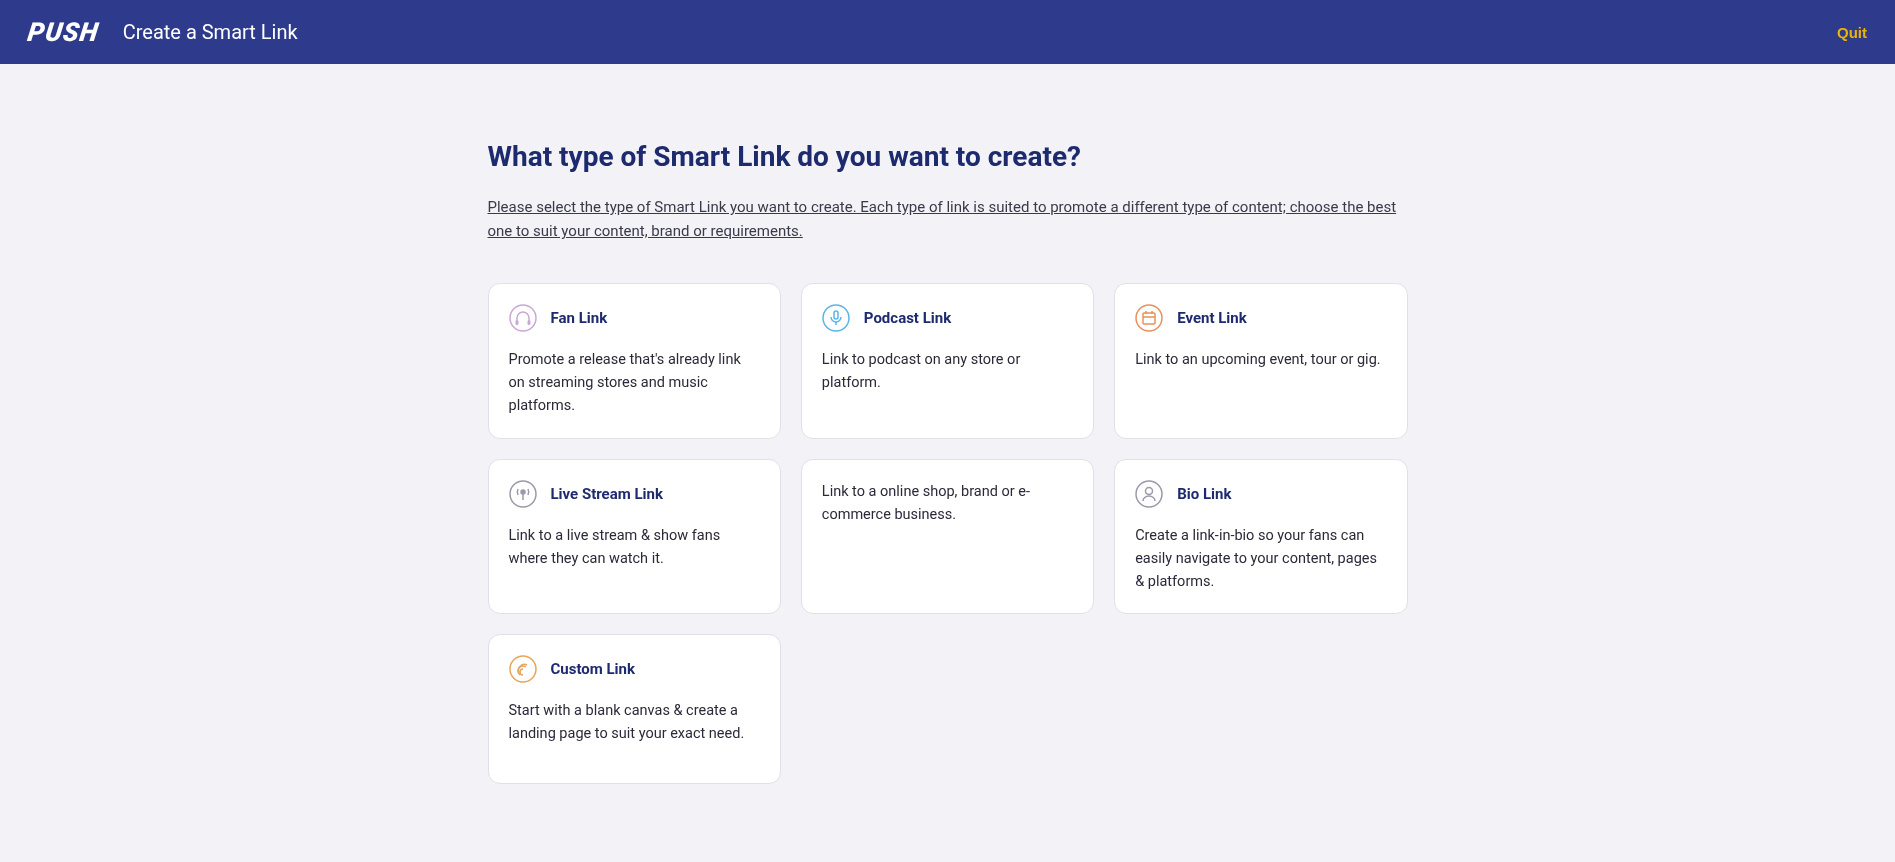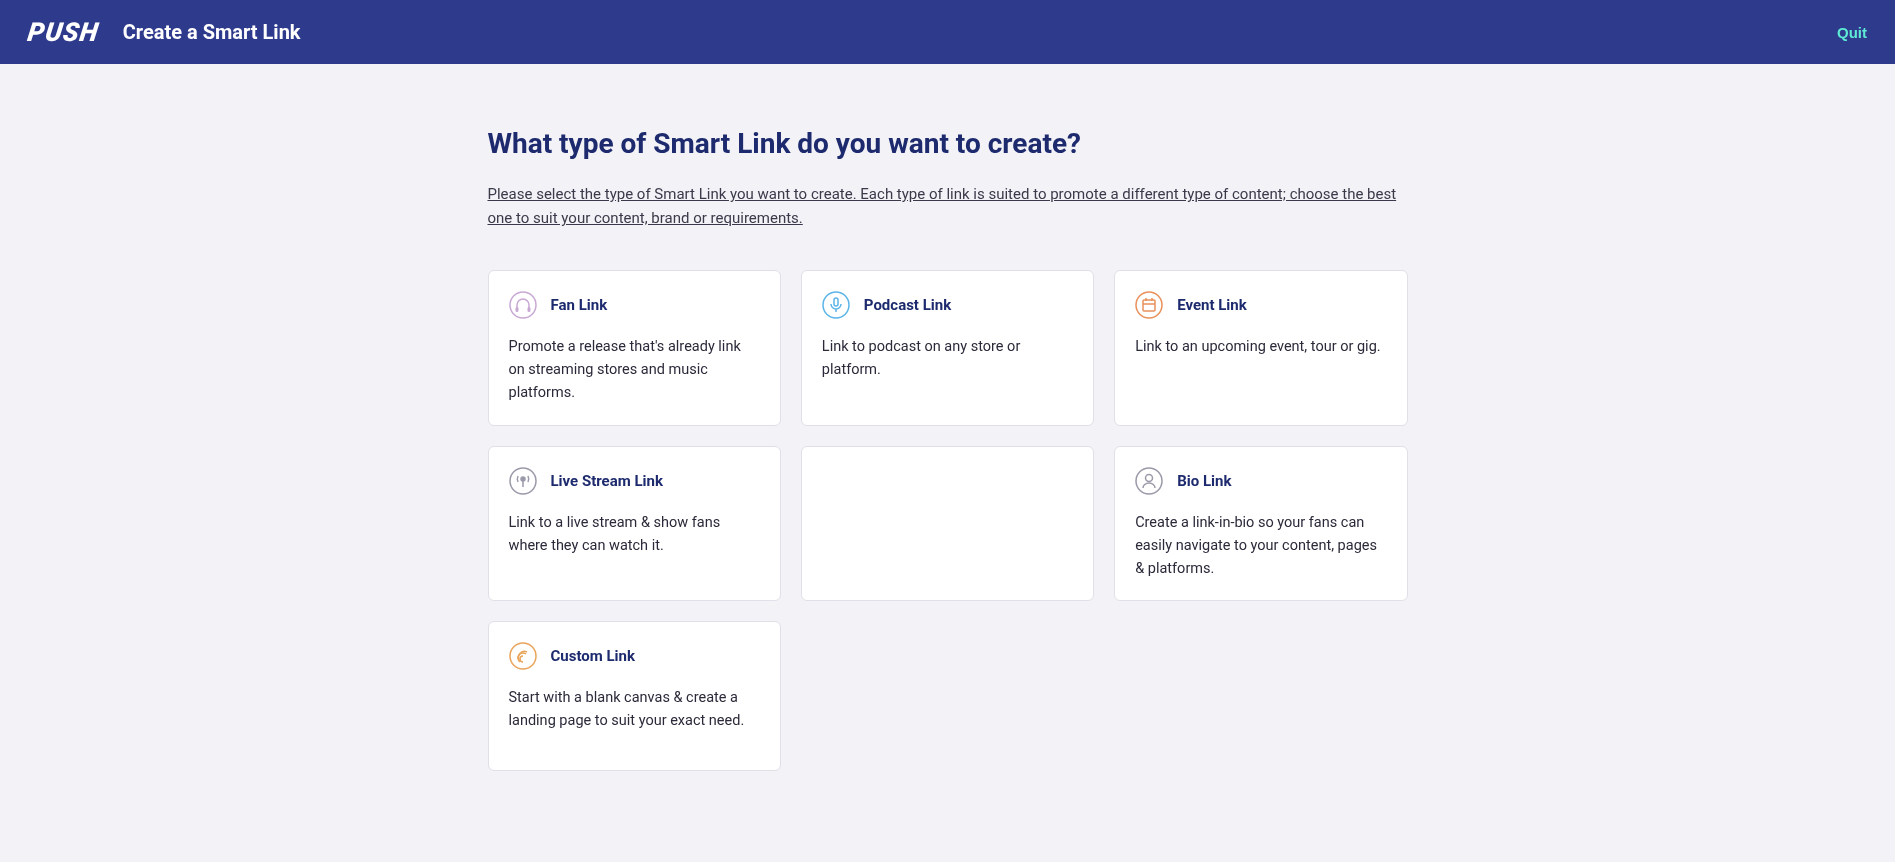--- a/index.html
+++ b/index.html
@@ -28,33 +28,33 @@
     }
     .logo {
       font-weight: 900;
       font-style: italic;
       font-size: 26px;
       letter-spacing: 1px;
       transform: skewX(-8deg);
     }
     .header-title {
       font-size: 20px;
-      font-weight: 700;
+      font-weight: 400;
     }
     .quit-button {
       font-size: 15px;
       font-weight: 600;
       cursor: pointer;
-      color: #5eead4;
+      color: #eab308;
       background: none;
       border: none;
     }
     .content {
       max-width: 960px;
-      margin: 3px auto;
+      margin: 16px auto;
       padding: 60px 20px 40px;
     }
     .page-heading {
       font-size: 28px;
       font-weight: 700;
       color: #1d2a6e;
       margin-bottom: 22px;
     }
     .page-description {
       font-size: 15px;
@@ -64,21 +64,21 @@
       text-decoration: underline;
     }
     .cards-grid {
       display: grid;
       grid-template-columns: repeat(3, 1fr);
       gap: 20px;
     }
     .card {
       background: white;
       border: 1px solid #e0e0e8;
-      border-radius: 6px;
+      border-radius: 12px;
       padding: 20px;
       cursor: pointer;
       transition: box-shadow 0.2s;
       min-height: 150px;
     }
     .card-header {
       display: flex;
       align-items: center;
       gap: 14px;
       margin-bottom: 16px;
@@ -178,20 +178,21 @@
             <path d="M19 9 a7 7 0 0 1 0 6"></path>
             <line x1="14" y1="14" x2="14" y2="20"></line>
           </svg>
         </div>
         <div class="card-title">Live Stream Link</div>
       </div>
       <div class="card-desc">Link to a live stream &amp; show fans where they can watch it.</div>
     </div>
 
     <div class="card">
+      <div class="card-desc">Link to a online shop, brand or e-commerce business.</div>
     </div>
 
     <div class="card">
       <div class="card-header">
         <div class="card-icon">
           <svg width="28" height="28" viewBox="0 0 28 28" fill="none" stroke="#9a9aaa" stroke-width="1.5">
             <circle cx="14" cy="14" r="13"></circle>
             <circle cx="14" cy="11" r="3.5"></circle>
             <path d="M8 21 a6 5 0 0 1 12 0"></path>
           </svg>

